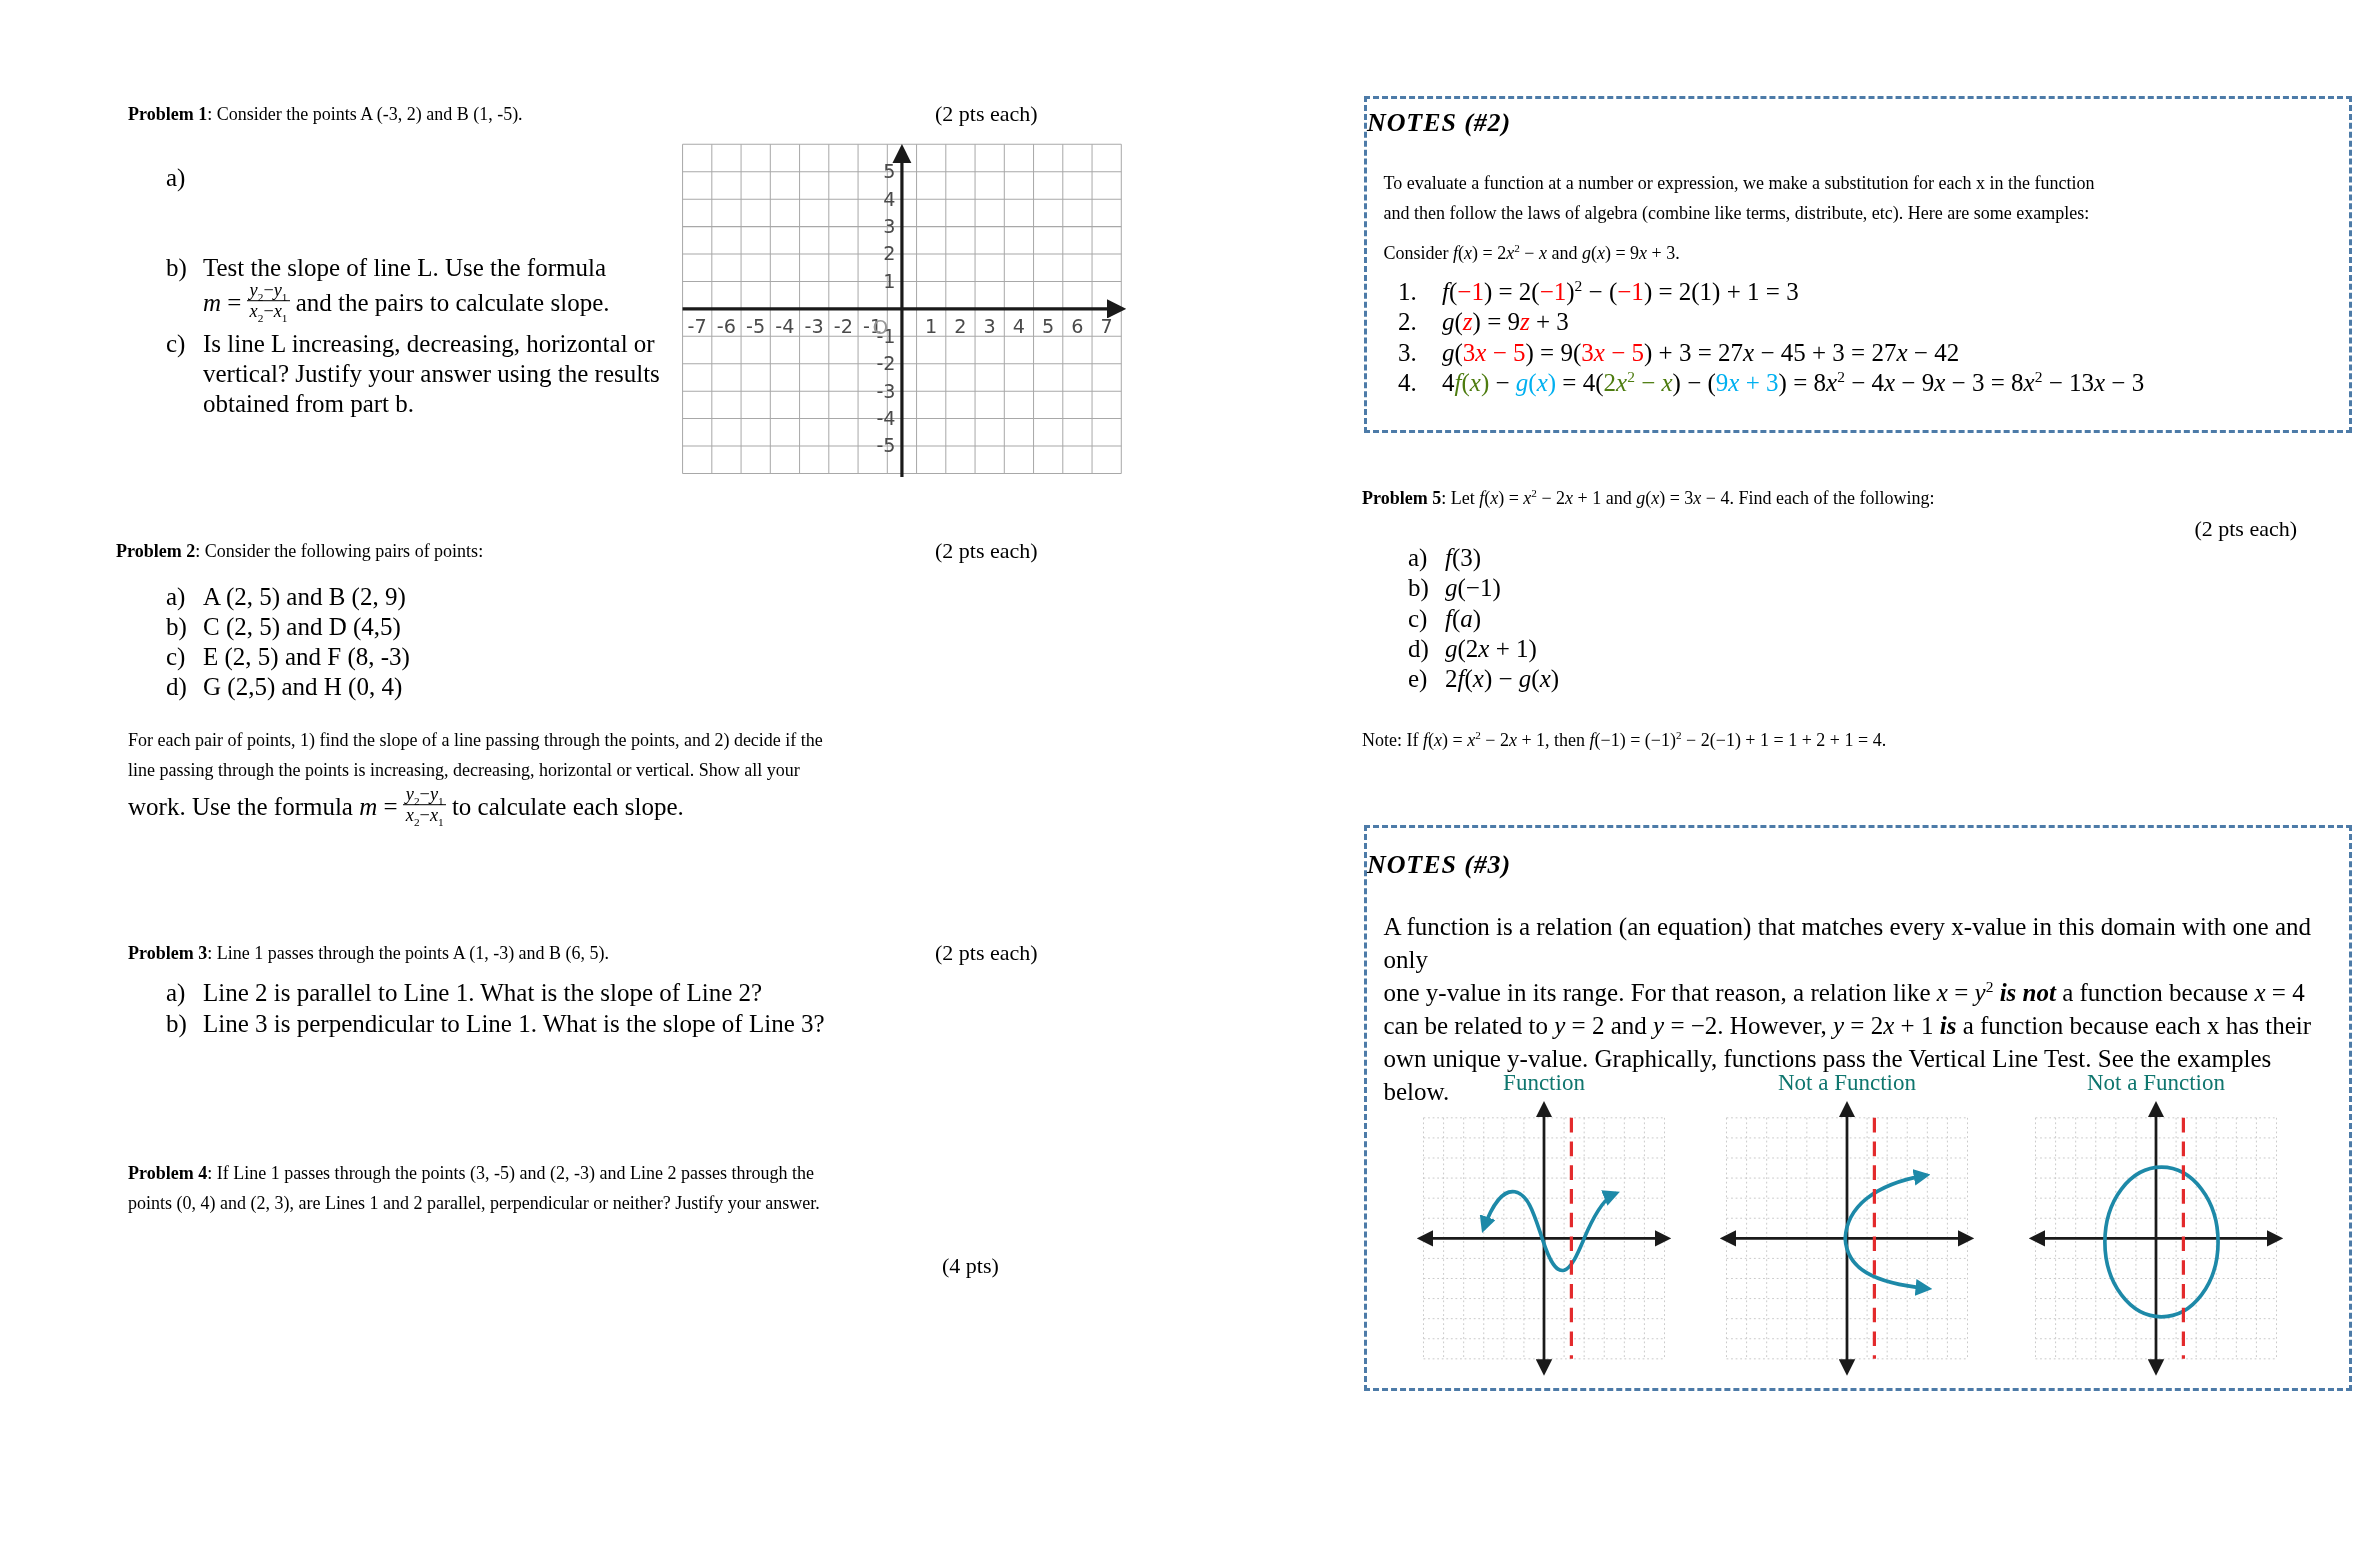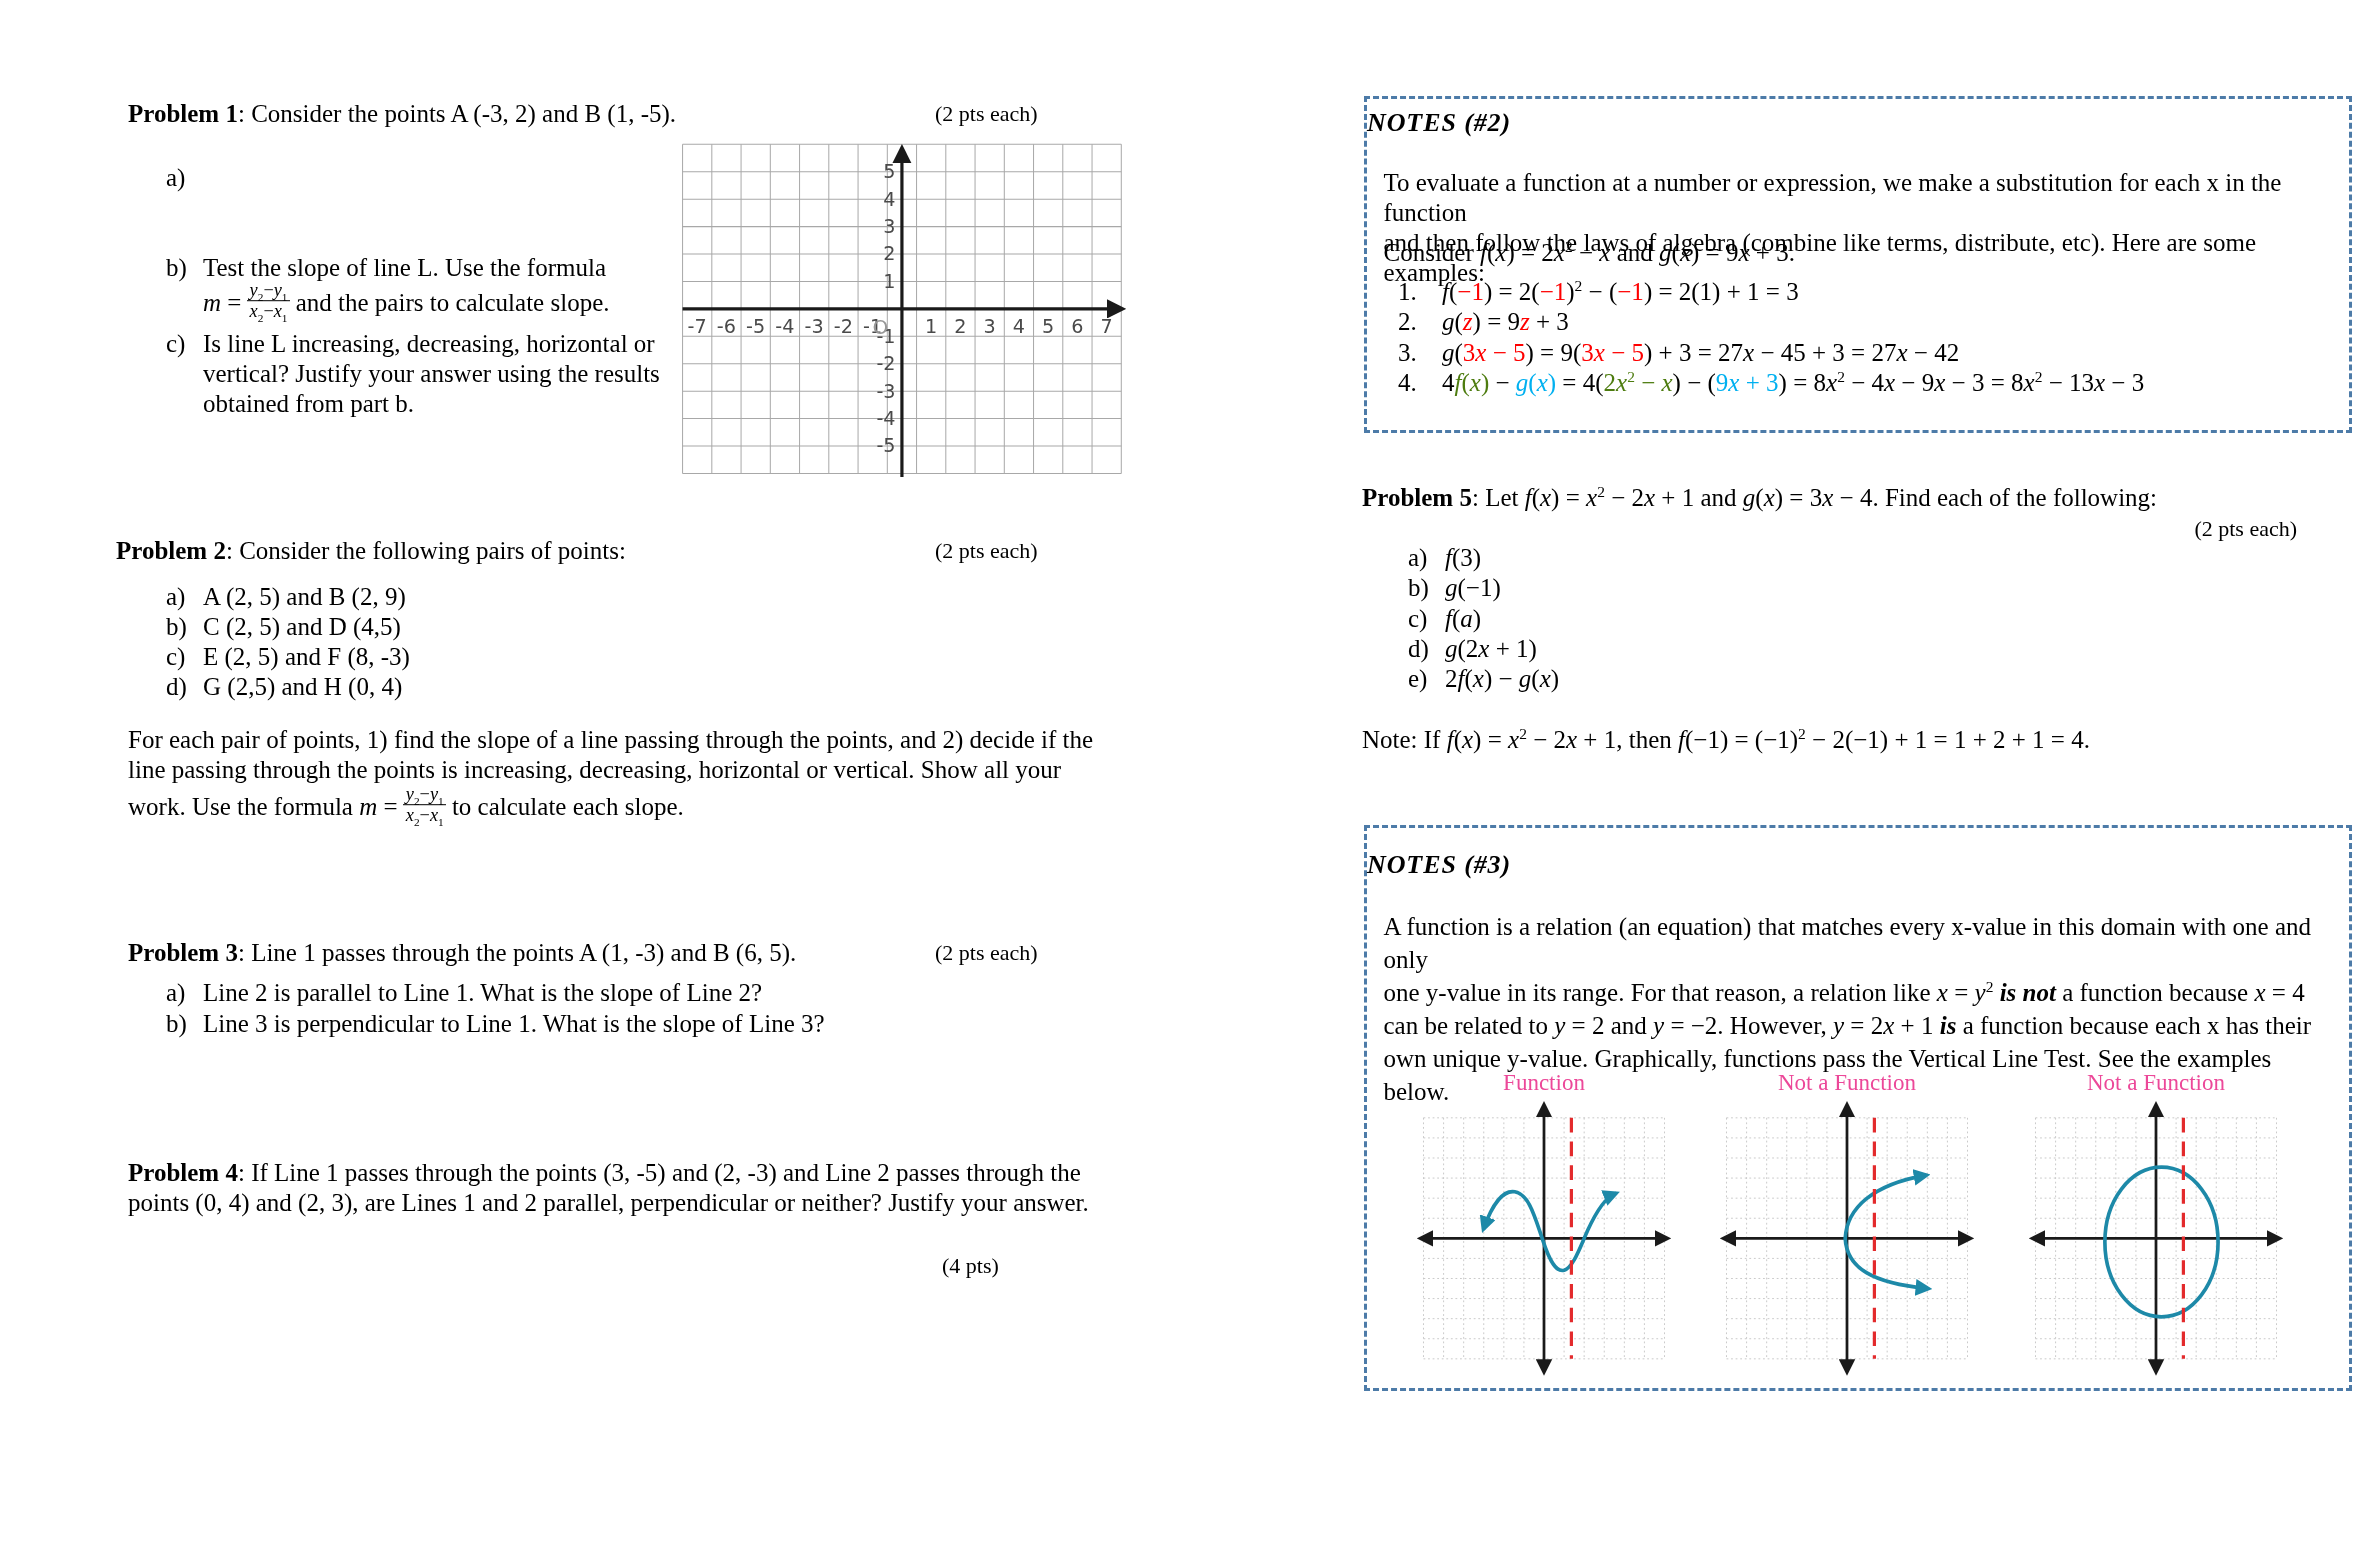--- a/index.html
+++ b/index.html
@@ -1,39 +1,39 @@
 <!DOCTYPE html>
 <html style="font-size:14.6px"><head>
 <meta charset="utf-8">
 <style>
   html,body{margin:0;padding:0;background:#ffffff;}
   .page{position:relative;width:2377px;height:1551px;background:#ffffff;
         font-family:"Liberation Serif",serif;color:#000;overflow:hidden;}
   .abs{position:absolute;}
-  .t{font-size:25px;line-height:30px;}
+  .t{font-size:18px;line-height:30px;}
   b{font-weight:bold;}
   sup{font-size:0.62em;vertical-align:super;line-height:0;}
   sub{font-size:0.62em;vertical-align:sub;line-height:0;}
   rr{color:#fe0000;}
   gg{color:#4d7c0f;}
   cc{color:#00b0f0;}
   bi{font-weight:bold;font-style:italic;}
   .row{position:absolute;display:flex;font-size:25px;line-height:30px;}
   .mk{flex:0 0 37px;}
   .mk2{flex:0 0 44px;}
   .pts{font-size:22px;line-height:30px;}
   .frac{display:inline-flex;flex-direction:column;align-items:center;vertical-align:middle;
         font-size:18.3px;line-height:1.12;margin:0 5.5px;transform:translateY(-1.8px);}
   .frac .fn{border-bottom:1.8px solid #000;padding:0 2.7px 0 2.7px;}
   .frac .fd{padding:0 2.7px;}
   .fline{position:absolute;display:flex;align-items:center;font-size:25px;}
   .notesbox{position:absolute;border:3.7px dashed #4d7ba8;background:#fff;}
   .ntitle{position:absolute;width:100%;font-weight:bold;font-size:26px;
           letter-spacing:0.9px;font-style:italic;}
-  .cap{position:absolute;width:256px;text-align:center;font-size:23px;color:#ec4899;}
+  .cap{position:absolute;width:256px;text-align:center;font-size:23px;color:#0f766e;}
   svg text{font-family:"DejaVu Sans",sans-serif;}
 </style>
 </head>
 <body>
 
 <div class="page">
 
   <div class="abs t" style="left:128px;top:99px;width:805px"><b>Problem 1</b>: Consider the points A (-3, 2) and B (1, -5).</div>
   <div class="abs pts" style="left:935px;top:99px">(2 pts each)</div>
 

